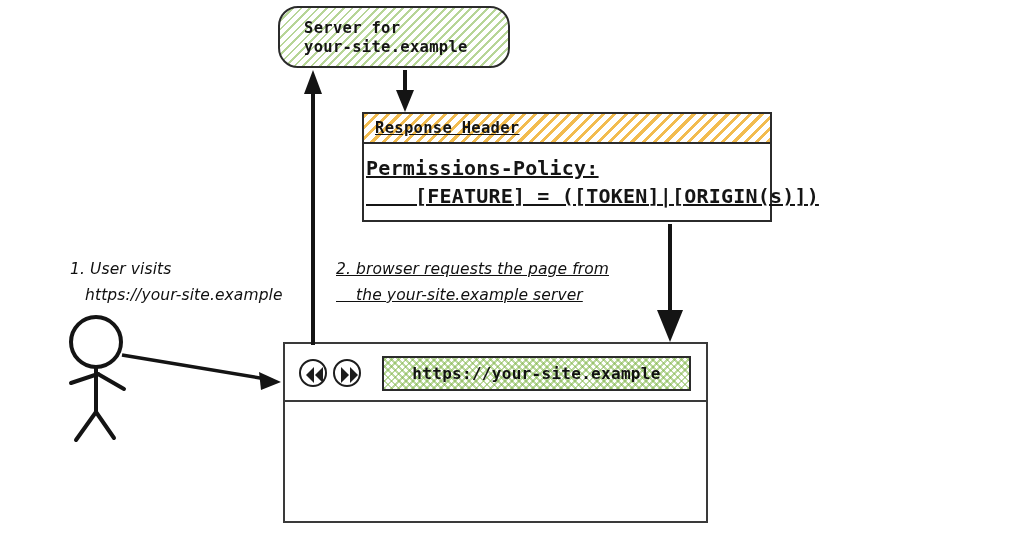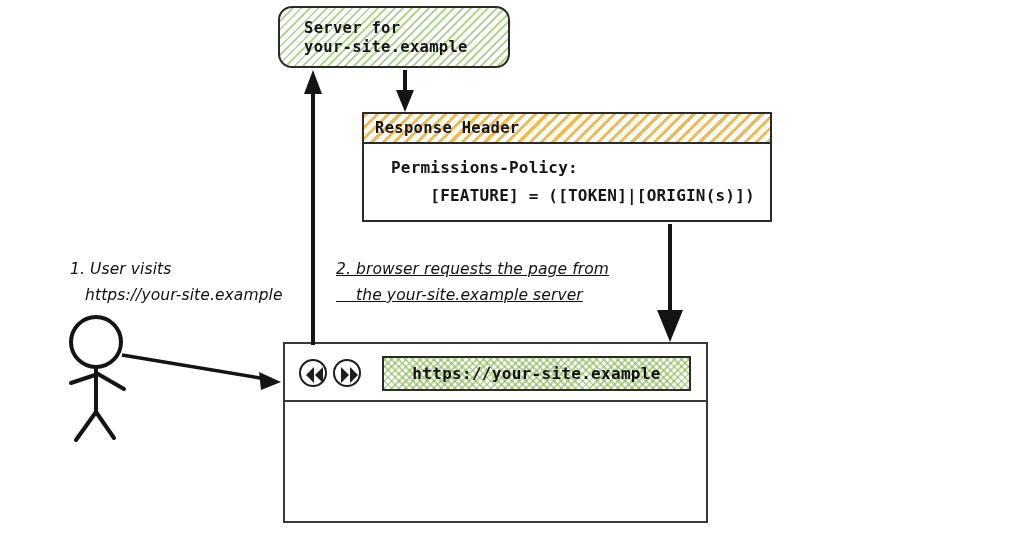--- a/index.html
+++ b/index.html
@@ -22,21 +22,21 @@
   }
 
   
   #server-box {
     position: absolute;
     left: 278px;
     top: 6px;
     width: 232px;
     height: 62px;
     border: 2.5px solid #2b2b2b;
-    border-radius: 14px;
+    border-radius: 20px;
     box-sizing: border-box;
     background-color: #ffffff;
     background-image: repeating-linear-gradient(
         -45deg,
         rgba(124,179,66,0.55) 0px,
         rgba(124,179,66,0.55) 2px,
         rgba(255,255,255,0) 2px,
         rgba(255,255,255,0) 6px);
     overflow: hidden;
     text-decoration: underline;
@@ -82,31 +82,33 @@
   }
   #response-header-bar .title {
     position: absolute;
     left: 11px;
     top: 5px;
     font-size: 15.5px;
     font-weight: 700;
     color: #151515;
     letter-spacing: 0.3px;
     white-space: pre;
+    text-decoration: underline;
   }
   #response-body {
     position: absolute;
-    left: 27px;
+    left: 2px;
     top: 40px;
-    font-size: 16px;
+    font-size: 20px;
     line-height: 28px;
     color: #151515;
     font-weight: 700;
     letter-spacing: 0.2px;
     white-space: pre;
+    text-decoration: underline;
   }
 
   
   #browser-window {
     position: absolute;
     left: 283px;
     top: 342px;
     width: 425px;
     height: 181px;
     border: 2.5px solid #3a3a3a;

